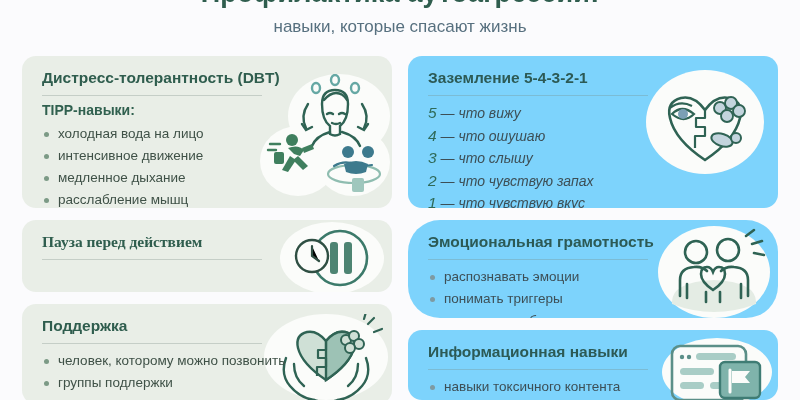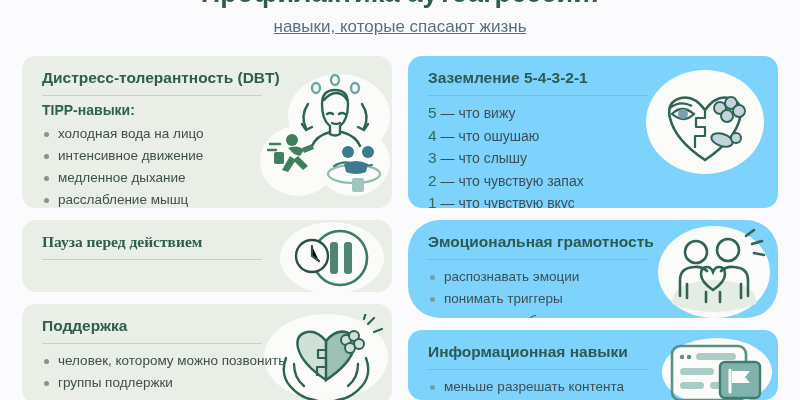--- a/index.html
+++ b/index.html
@@ -31,21 +31,20 @@
     color: #2f5d4e;
     letter-spacing: .2px;
     line-height: 34px;
     white-space: nowrap;
   }
   .subtitle {
     font-size: 17px;
     color: #57707f;
     line-height: 26px;
     margin-top: 4px;
-    text-decoration: underline;
   }
 
   
   .col {
     position: absolute;
     top: 56px;
     width: 370px;
   }
   .col-left  { left: 22px; }
   .col-right { left: 408px; }
@@ -113,20 +112,21 @@
     border-radius: 50%;
     background: #7c9a86;
   }
   .card-mist ul.bullets li { color: #3d4f56; }
   .card-mist ul.bullets li::before { background: #7e9aa2; }
 
   ol.numbered {
     list-style: none;
     position: relative;
     z-index: 2;
+    font-style: italic;
   }
   ol.numbered li {
     font-size: 14px;
     color: #3d4f56;
     line-height: 22.5px;
     white-space: nowrap;
   }
   ol.numbered li b {
     color: #2f6a58;
     font-weight: normal;
@@ -403,17 +403,17 @@
         <g fill="#fbfcfa">
           <path d="M68 32 v22"></path>
         </g>
         <path d="M68 32 v22" stroke="#fbfcfa" stroke-width="3" stroke-linecap="round"></path>
         <path d="M70 33 h18 l-5 6 l5 6 h-18 z" fill="#fbfcfa"></path>
       </svg>
     </div>
     <div class="card-head">Информационная навыки</div>
     <div class="divider"></div>
     <ul class="bullets">
-      <li>меньше разрешать контента</li>
+      <li>навыки токсичного контента</li>
     </ul>
   </div>
 
 </div>
 
 </body></html>

